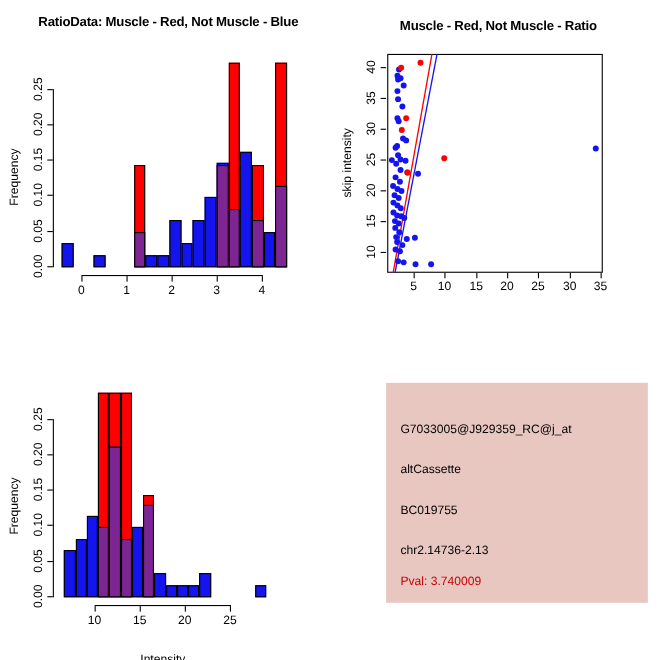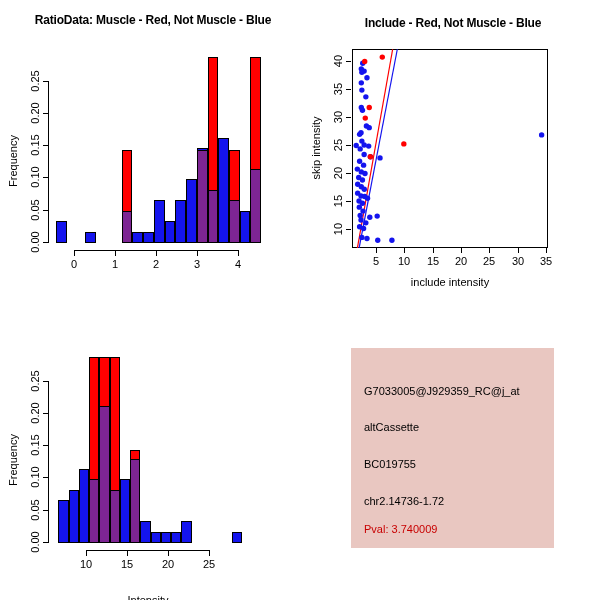--- a/index.html
+++ b/index.html
@@ -11,21 +11,21 @@
   #p3{left:0;top:300px;}
   .ptitle{position:absolute;left:6px;right:0;text-align:center;font-size:12px;font-weight:bold;
           white-space:nowrap;letter-spacing:-0.2px;}
   .xlab{position:absolute;text-align:center;font-size:11px;white-space:nowrap;}
   .ylab{position:absolute;transform:translate(-50%,-50%) rotate(-90deg);font-size:11px;white-space:nowrap;}
   .axline{position:absolute;background:#000;}
   .hlab{position:absolute;transform:translateX(-50%);font-size:11px;white-space:nowrap;}
   .vlab{position:absolute;transform:translate(-50%,-50%) rotate(-90deg);font-size:11px;white-space:nowrap;}
   .hbar{position:absolute;border:1px solid #000;box-sizing:border-box;}
   .sbox{position:absolute;border:1px solid #000;box-sizing:border-box;background:transparent;}
-  #p4{position:absolute;left:351px;top:348px;width:203px;height:200px;}
+  #p4{position:absolute;left:351px;top:348px;width:238px;height:200px;}
   #p4 .line{position:absolute;left:13px;font-size:11px;white-space:nowrap;}
 </style>
 </head>
 <body>
 
 <div id="screen">
 
   <section class="panel" id="p1">
     <div class="ptitle" style="top:13px;">RatioData: Muscle - Red, Not Muscle - Blue</div>
     <div class="ylab" style="left:13px;top:161px;">Frequency</div>
@@ -71,23 +71,22 @@
         <div class="hbar" style="left: 218.377px; width: 10.634px; top: 137.994px; height: 105.006px; background: rgb(20, 20, 238);"></div>
         <div class="hbar" style="left: 229.011px; width: 10.634px; top: 149.622px; height: 93.378px; background: rgb(255, 0, 0);"></div>
         <div class="hbar" style="left: 229.011px; width: 10.634px; top: 200.01px; height: 42.99px; background: rgb(125, 37, 147);"></div>
         <div class="hbar" style="left: 239.645px; width: 10.634px; top: 210.992px; height: 32.008px; background: rgb(20, 20, 238);"></div>
         <div class="hbar" style="left: 250.279px; width: 10.634px; top: 57.244px; height: 185.756px; background: rgb(255, 0, 0);"></div>
         <div class="hbar" style="left: 250.279px; width: 10.634px; top: 169.002px; height: 73.998px; background: rgb(125, 37, 147);"></div>
       </div>
   </section>
 
   <section class="panel" id="p2">
-    <div class="ptitle" style="top:16px;">Include - Red, Not Muscle - Blue</div>
+    <div class="ptitle" style="top:16px;">Muscle - Red, Not Muscle - Ratio</div>
     <div class="ylab" style="left:16px;top:148px;">skip intensity</div>
-    <div class="xlab" style="left:20px;width:260px;top:276px;">include intensity</div>
     <div class="plot">
         <div class="sbox" style="left: 52px; top: 49px; width: 196px; height: 199px;"></div>
         <div class="axline" style="left: 76px; top: 248px; width: 1px; height: 5px;"></div>
         <div class="hlab" style="left: 76px; top: 255px;">5</div>
         <div class="axline" style="left: 104px; top: 248px; width: 1px; height: 5px;"></div>
         <div class="hlab" style="left: 104px; top: 255px;">10</div>
         <div class="axline" style="left: 133px; top: 248px; width: 1px; height: 5px;"></div>
         <div class="hlab" style="left: 133px; top: 255px;">15</div>
         <div class="axline" style="left: 161px; top: 248px; width: 1px; height: 5px;"></div>
         <div class="hlab" style="left: 161px; top: 255px;">20</div>
@@ -220,17 +219,17 @@
         <div class="hbar" style="left: 171.116px; width: 10.168px; top: 231.664px; height: 11.336px; background: rgb(20, 20, 238);"></div>
         <div class="hbar" style="left: 181.284px; width: 10.332px; top: 221.328px; height: 21.672px; background: rgb(20, 20, 238);"></div>
         <div class="hbar" style="left: 231.714px; width: 10.332px; top: 231.664px; height: 11.336px; background: rgb(20, 20, 238);"></div>
       </div>
   </section>
 
   <aside id="p4" style="background: rgb(233, 199, 193);">
     <div class="line" style="top:37px;">G7033005@J929359_RC@j_at</div>
     <div class="line" style="top:73px;">altCassette</div>
     <div class="line" style="top:110px;">BC019755</div>
-    <div class="line" style="top:147px;">chr2.14736-1.72</div>
+    <div class="line" style="top:147px;">chr2.14736-2.13</div>
     <div class="line pval" style="top: 175px; color: rgb(200, 0, 0);">Pval: 3.740009</div>
   </aside>
 
 </div>
 
 </body></html>

